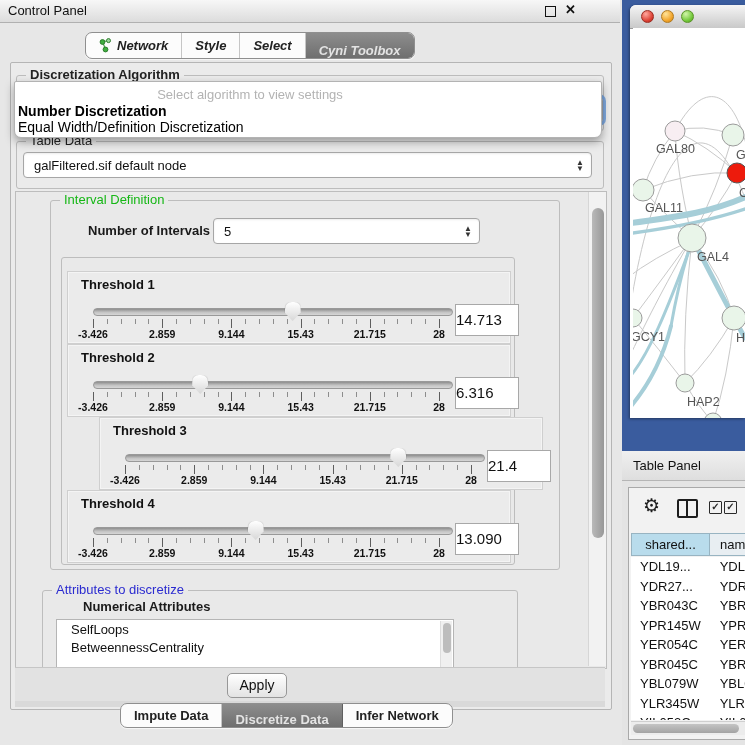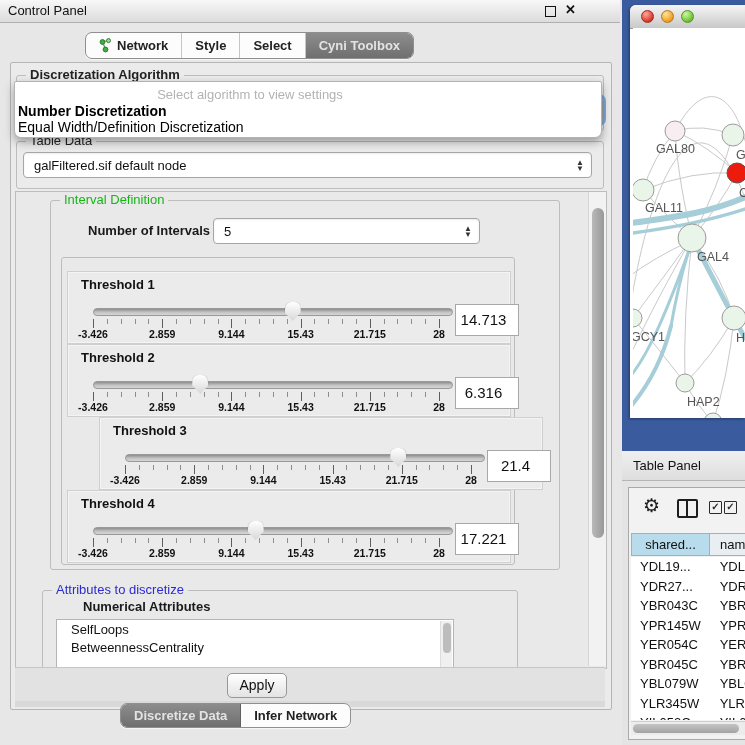--- a/index.html
+++ b/index.html
@@ -10,22 +10,22 @@
   #cp{position:absolute;left:0;top:0;width:620px;height:745px;background:#e7e7e7;}
   #cp-titlebar{position:absolute;left:0;top:0;width:620px;height:22px;background:linear-gradient(#f7f7f7,#dcdcdc);border-bottom:1px solid #b0b0b0;}
   #cp-title{position:absolute;left:8px;top:3px;font-size:13px;color:#111;}
   #cp-float{position:absolute;left:545px;top:6px;width:9px;height:9px;border:1.5px solid #111;background:transparent;}
   #cp-close{position:absolute;left:565px;top:2px;font-size:13px;font-weight:bold;color:#111;}
 
   
   .seg{position:absolute;display:flex;background:#fcfcfc;border:1px solid #8f8f8f;border-radius:7px;overflow:hidden;box-shadow:0 1px 1px rgba(255,255,255,.7);}
   .seg-item{display:flex;align-items:center;gap:5px;padding:0 13px;font-size:13px;font-weight:bold;color:#222;border-right:1px solid #c6c6c6;white-space:nowrap;}
   .seg-item:last-child{border-right:none;}
-  .seg-item.sel{background:linear-gradient(#8d8d8d,#6f6f6f);color:#e3e3e3;border-right-color:#606060;}
-  #tabstrip{left:85px;top:32px;height:25px;}
+  .seg-item.sel{background:linear-gradient(#8d8d8d,#6f6f6f);color:#e3e3e3;border-right-color:#606060;align-items:flex-end;}
+  #tabstrip{left:85px;top:32px;height:25px;font-style:italic;}
   #bottom-tabs{left:120px;top:703px;height:23px;z-index:30;}
 
   
   #content{position:absolute;left:10px;top:62px;width:600px;height:646px;background:#ebebeb;border:1px solid #b5b5b5;border-radius:2px;}
 
   .fieldset{position:absolute;border:1px solid #bdbdbd;border-radius:3px;}
   .legend{position:absolute;top:-9px;left:9px;padding:0 4px;font-size:13px;background:#ebebeb;white-space:nowrap;}
   .legend.green{color:#15b715;}
   .legend.blue{color:#2b2bd0;}
   .legend.dark{color:#222;font-weight:bold;}
@@ -49,21 +49,21 @@
 
   
   .thr-panel{position:absolute;left:5px;width:442px;height:71px;background:#ebebeb;border:1px solid #cfcfcf;box-shadow:inset 0 0 0 1px #f4f4f4;}
   .thr-title{position:absolute;left:13px;top:5px;font-weight:bold;font-size:13px;color:#111;}
   .thr-track{position:absolute;left:25px;top:36px;width:358px;height:6px;border-radius:4px;background:linear-gradient(#8e8e8e,#c4c4c4 55%,#d6d6d6);border:1px solid #999;}
   .thr-handle{position:absolute;top:30px;width:16px;height:19px;background:linear-gradient(#ffffff,#d7d7d7);border-radius:7px 7px 2px 2px;clip-path:polygon(0 0,100% 0,100% 55%,50% 100%,0 55%);filter:drop-shadow(0 1px 1px rgba(0,0,0,.45));}
   .ticks-minor{position:absolute;left:25px;top:47px;width:347px;height:5px;background:repeating-linear-gradient(to right,#8d8d8d 0 1px,transparent 1px 13.84px);}
   .ticks-major{position:absolute;left:25px;top:47px;width:347px;height:9px;background:repeating-linear-gradient(to right,#5e5e5e 0 1px,transparent 1px 69.2px);}
   .scale{position:absolute;left:25px;top:56px;width:346px;height:12px;}
   .scale-lab{position:absolute;top:0;transform:translateX(-50%);font-size:10.5px;font-weight:bold;color:#111;white-space:nowrap;}
-  .thr-value{position:absolute;left:387px;top:32px;width:55px;height:30px;background:#fff;border:1px solid #a8a8a8;font-size:15px;color:#111;text-align:center;line-height:30px;padding-right:7px;box-sizing:content-box;}
+  .thr-value{position:absolute;left:387px;top:32px;width:55px;height:30px;background:#fff;border:1px solid #a8a8a8;font-size:15px;color:#111;text-align:left;line-height:30px;padding-right:7px;box-sizing:content-box;}
 
   
   #attr-list{position:absolute;left:13px;top:28px;width:396px;height:52px;background:#fff;border:1px solid #b5b5b5;overflow:hidden;}
   .attr-item{padding:2px 0 1px 14px;font-size:13px;color:#111;white-space:nowrap;}
   #attr-scroll{position:absolute;right:1px;top:1px;width:11px;height:50px;background:#f0f0f0;border-left:1px solid #ddd;}
   #attr-thumb{position:absolute;left:1.5px;top:2px;width:8px;height:30px;border-radius:4px;background:#bdbdbd;}
 
   
   #apply-strip{position:absolute;left:4px;top:604px;width:590px;height:34px;background:#e2e2e2;border-top:1px solid #c6c6c6;}
   #apply-btn{position:absolute;left:212px;top:5px;width:58px;height:23px;background:linear-gradient(#ffffff,#e3e3e3);border:1px solid #979797;border-radius:5px;font-size:14px;color:#111;text-align:center;line-height:22px;}
@@ -243,21 +243,21 @@
               <div class="ticks-major"></div>
               <div class="thr-handle" style="left: 179.62px;"></div>
               <div class="scale">
                   <span class="scale-lab" style="left: 0%;">-3.426</span>
                   <span class="scale-lab" style="left: 20%;">2.859</span>
                   <span class="scale-lab" style="left: 40%;">9.144</span>
                   <span class="scale-lab" style="left: 60%;">15.43</span>
                   <span class="scale-lab" style="left: 80%;">21.715</span>
                   <span class="scale-lab" style="left: 100%;">28</span>
                 </div>
-              <div class="thr-value">17.221</div>
+              <div class="thr-value">13.090</div>
             </div>
           </div>
         </div>
 
         <div class="fieldset" style="left:26px;top:398px;width:474px;height:90px;">
           <span class="legend blue gray-bg">Attributes to discretize</span>
           <span style="position:absolute;left:8px;top:8px;font-weight:bold;padding-left:32px;">Numerical Attributes</span>
           <div id="attr-list">
             <div id="attr-scroll">
                 <div id="attr-thumb"></div>
@@ -272,20 +272,23 @@
         </div>
       </div>
 
       <div id="apply-strip">
         <div id="apply-btn">Apply</div>
       </div>
       <div id="apply-substrip"></div>
     </div>
 
     <div id="bottom-tabs" class="seg">
+      <div class="seg-item">
+        <span>Impute Data</span>
+      </div>
       <div class="seg-item sel">
         <span>Discretize Data</span>
       </div>
       <div class="seg-item">
         <span>Infer Network</span>
       </div>
     </div>
   </div>
 
   <div id="net-frame">

